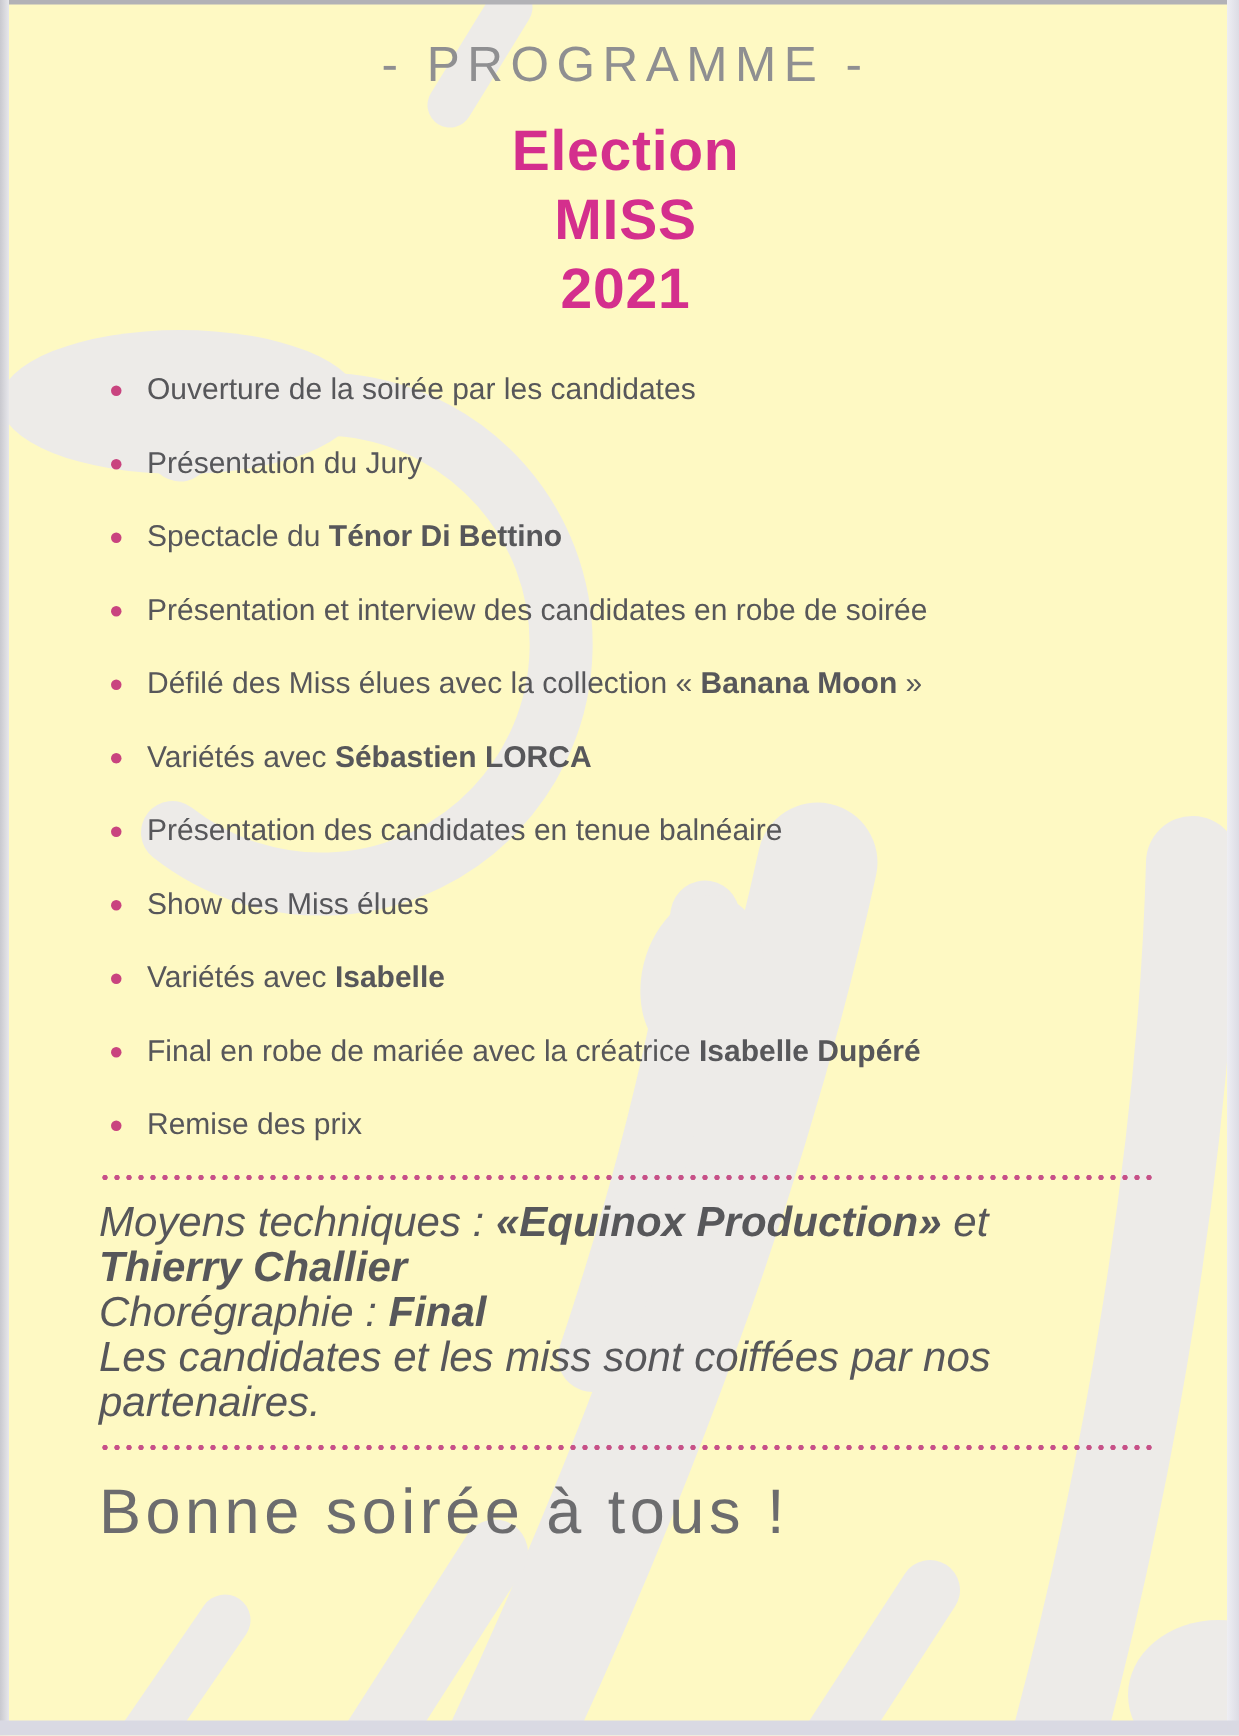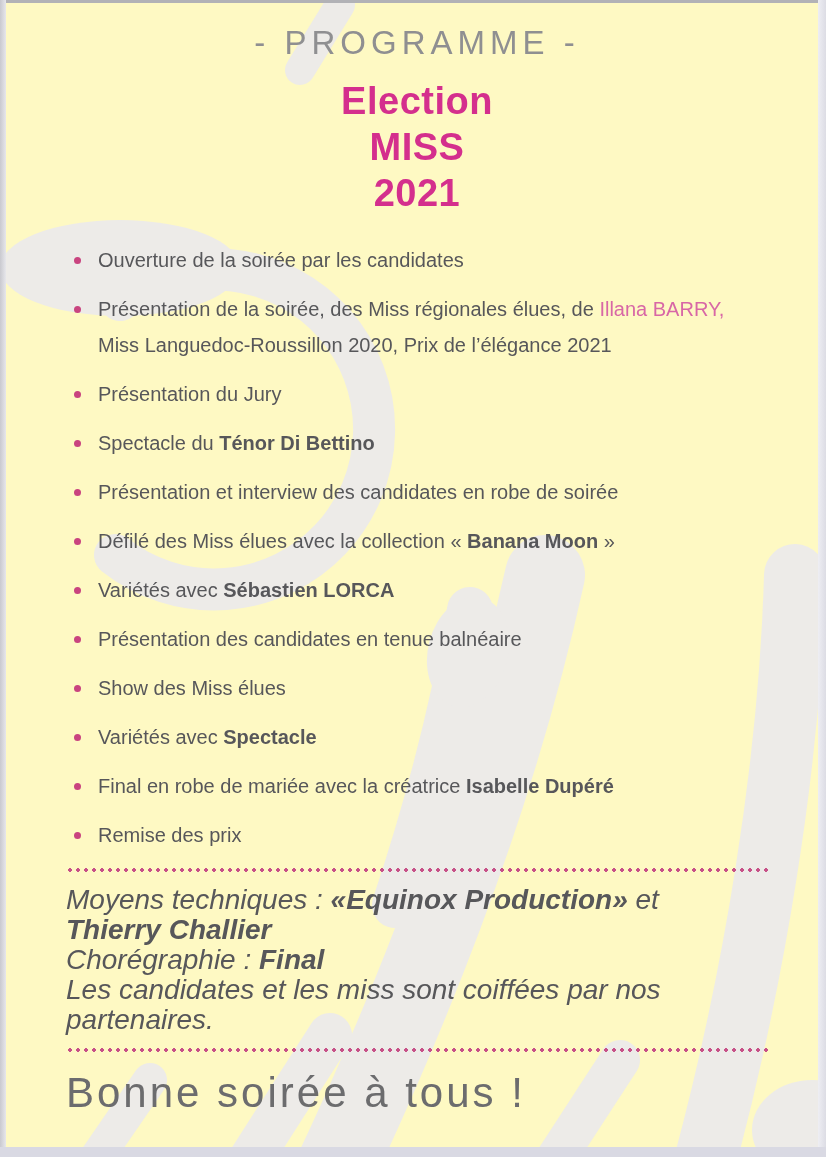--- a/index.html
+++ b/index.html
@@ -89,29 +89,28 @@
     <div class="kicker">- PROGRAMME -</div>
 
     <div class="title">
         <div>Election</div>
         <div>MISS</div>
         <div>2021</div>
       </div>
 
     <ul class="items">
         <li><span>Ouverture de la soirée par les candidates</span></li>
-        <li><span>Présentation de la soirée, des Miss régionales élues, de </span><span class="pink">Illana BARRY,</span><span> Miss Languedoc-Roussillon 2020, Prix de l’élégance 2021</span></li>
         <li><span>Présentation du Jury</span></li>
         <li><span>Spectacle du </span><span class="b">Ténor Di Bettino</span></li>
         <li><span>Présentation et interview des candidates en robe de soirée</span></li>
         <li><span>Défilé des Miss élues avec la collection « </span><span class="b">Banana Moon</span><span> »</span></li>
         <li><span>Variétés avec </span><span class="b">Sébastien LORCA</span></li>
         <li><span>Présentation des candidates en tenue balnéaire</span></li>
         <li><span>Show des Miss élues</span></li>
-        <li><span>Variétés avec </span><span class="b">Spectacle</span></li>
+        <li><span>Variétés avec </span><span class="b">Isabelle</span></li>
         <li><span>Final en robe de mariée avec la créatrice </span><span class="b">Isabelle Dupéré</span></li>
         <li><span>Remise des prix</span></li>
       </ul>
 
     <div class="dotted"></div>
 
     <div class="tech">
         <div><span>Moyens techniques : </span><span class="b">«Equinox Production»</span><span> et  </span><span class="b">Thierry Challier</span></div>
         <div><span>Chorégraphie : </span><span class="b">Final</span></div>
         <div><span>Les candidates et les miss sont coiffées par nos partenaires.</span></div>

